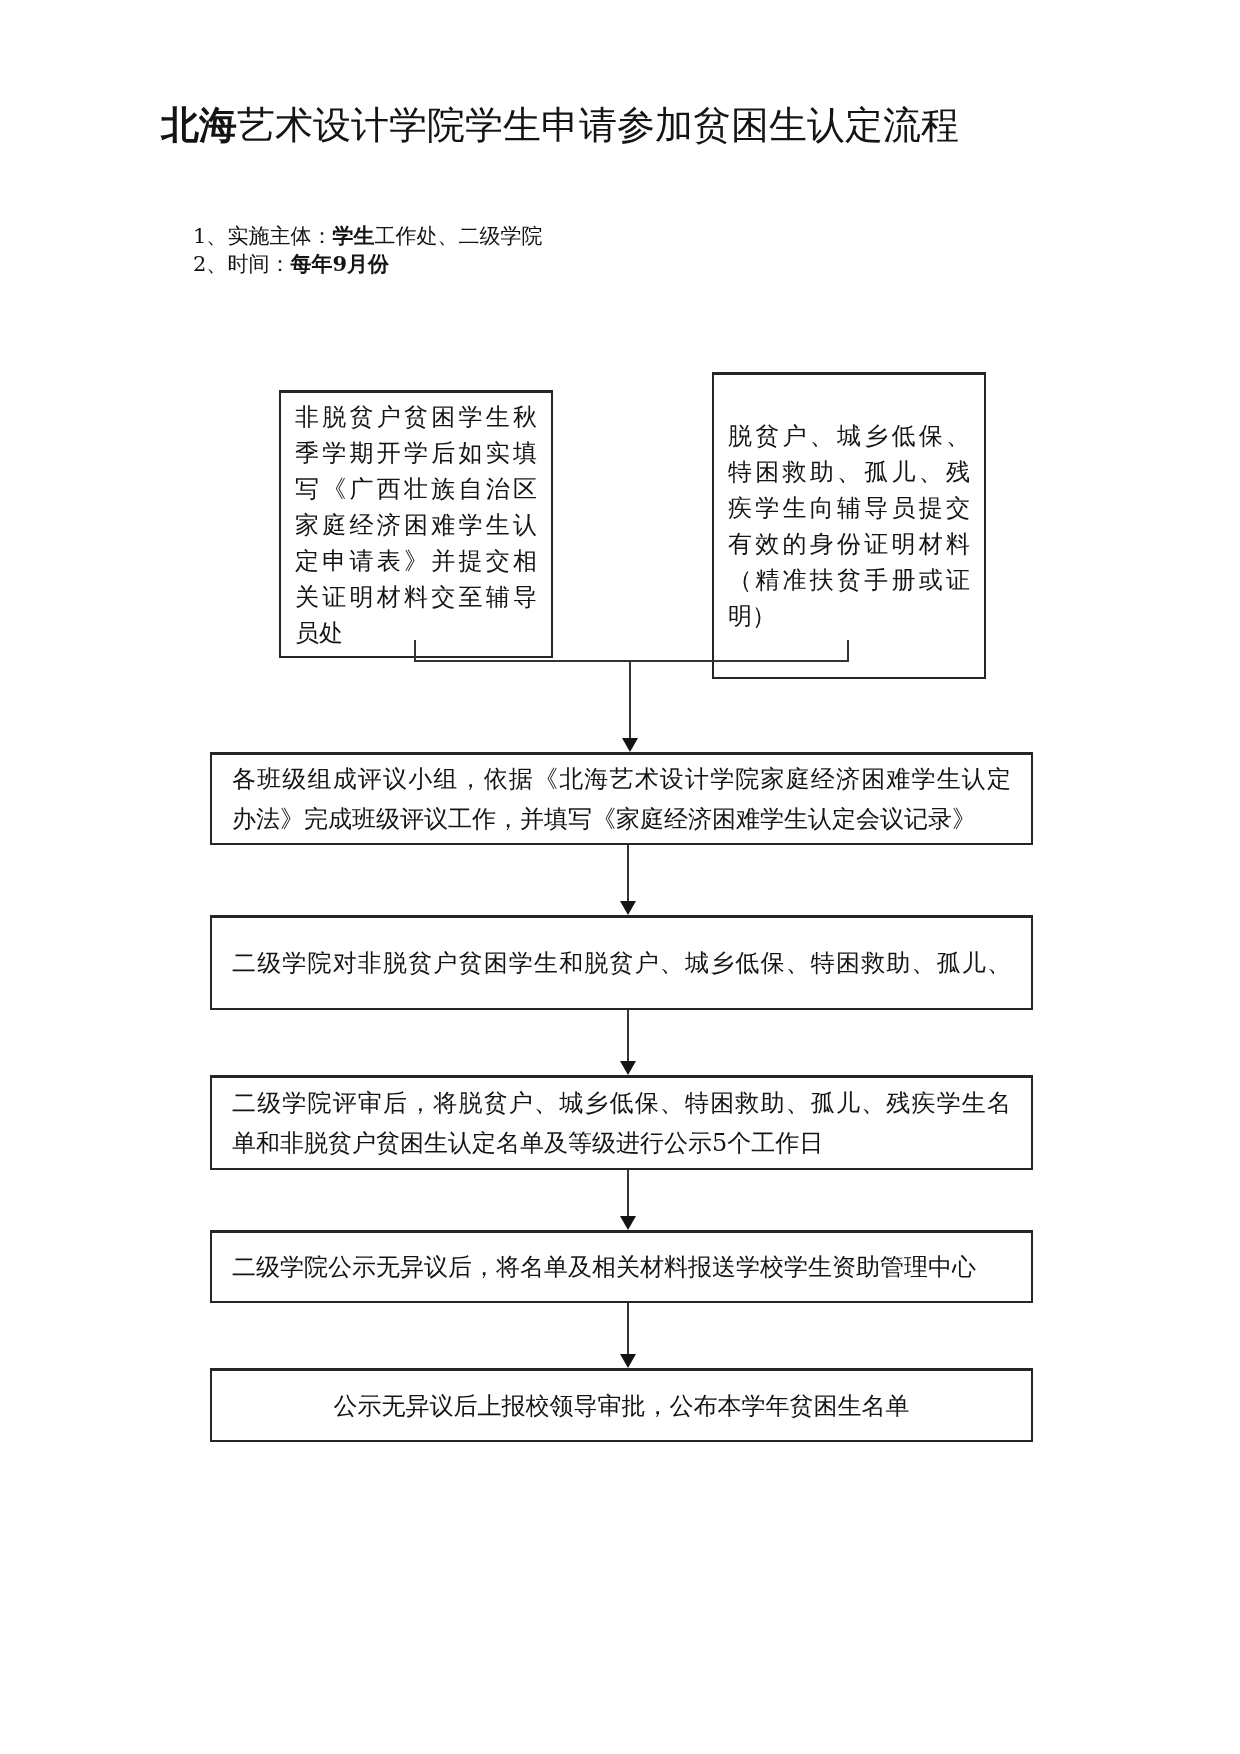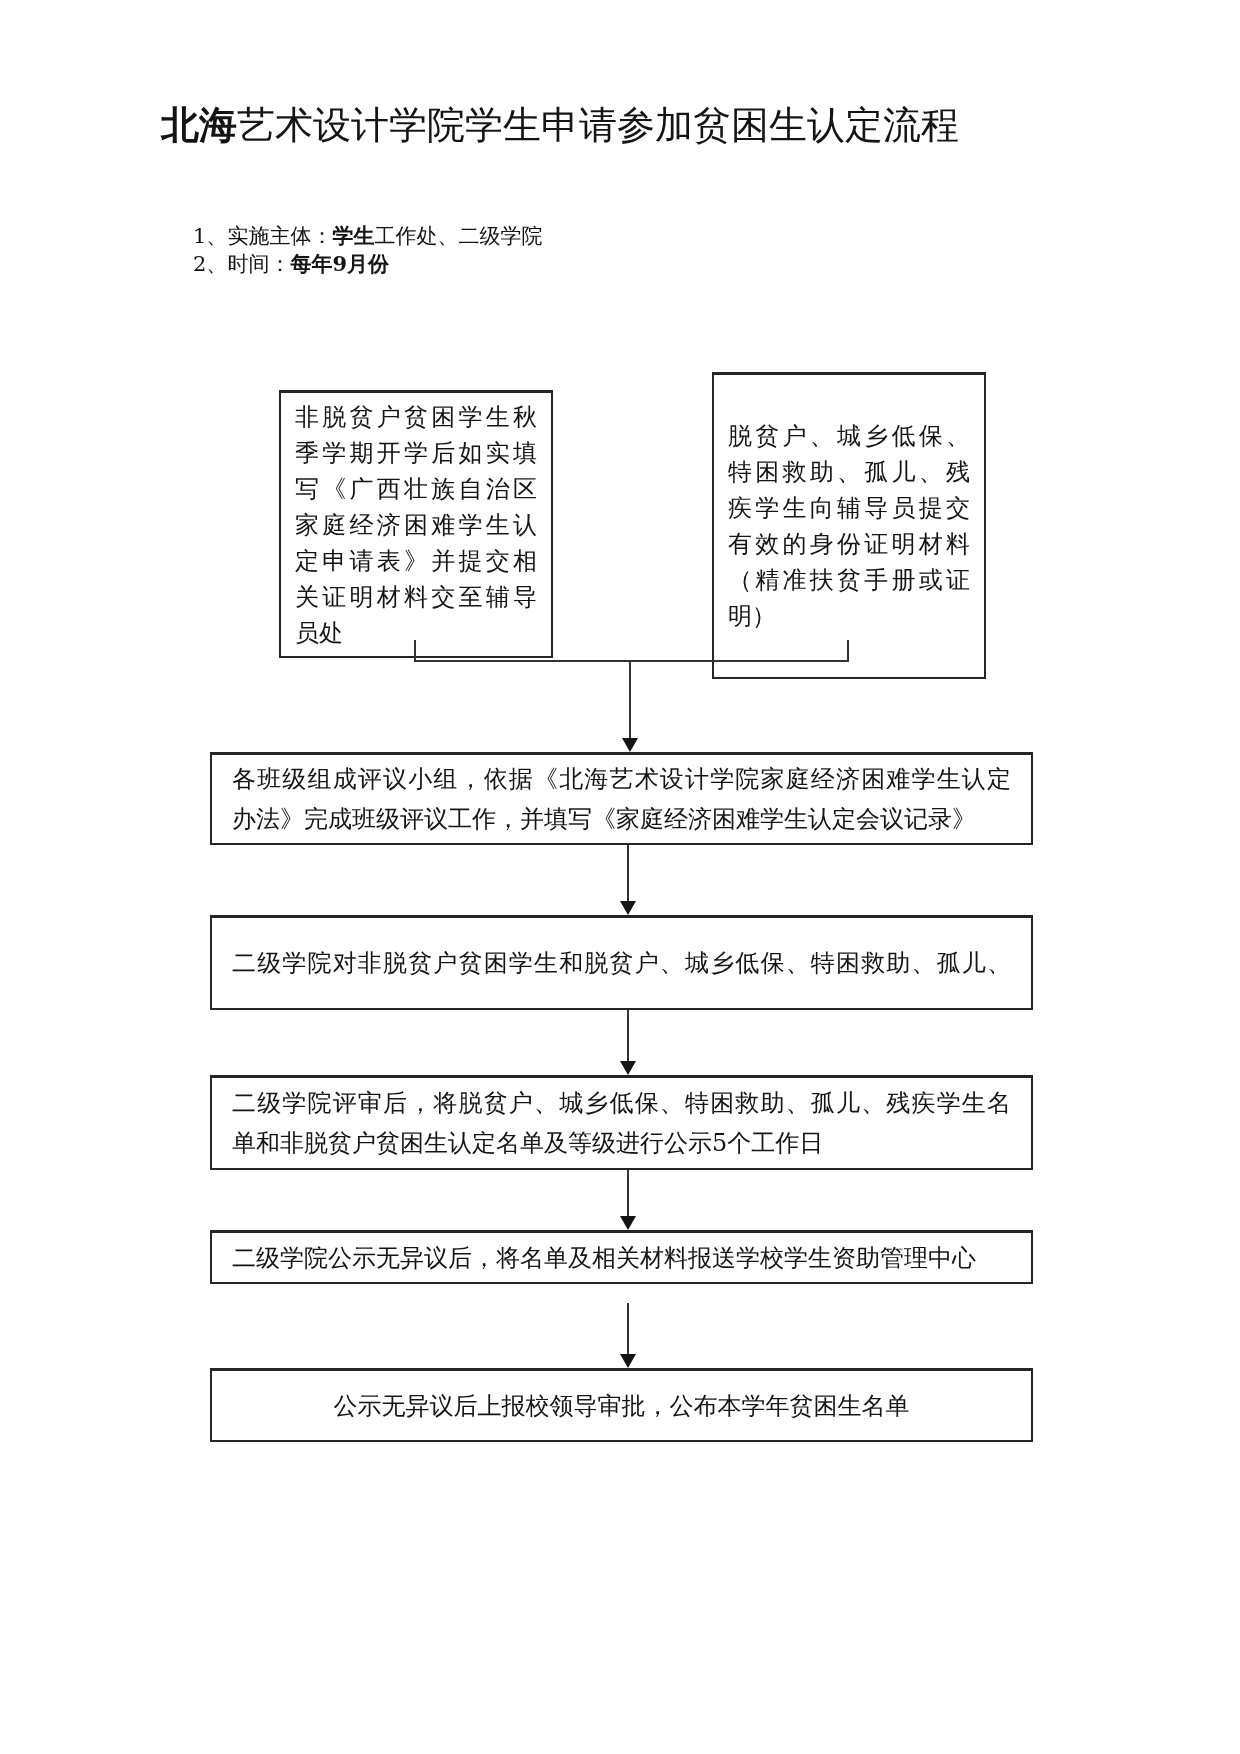--- a/index.html
+++ b/index.html
@@ -30,21 +30,21 @@
   .pbox .ln.j{text-align-last:justify;}
   .pbox .ln.c{text-align:left;text-align-last:center;}
   #boxL{left:279px;top:372px;width:274px;height:268px;padding:0 14px;margin-top:18px;}
   #boxR{left:712px;top:372px;width:274px;height:307px;padding:0 14px;}
   #boxL .ln,#boxR .ln{line-height:36px;}
   .wbox{left:210px;width:823px;padding:0 20px;}
   .wbox .ln{line-height:40px;}
   #box1{top:752px;height:93px;}
   #box2{top:915px;height:95px;}
   #box3{top:1075px;height:95px;}
-  #box4{top:1230px;height:54px;}
+  #box4{top:1230px;height:73px;}
   #box5{top:1368px;height:74px;}
   
   .vline{position:absolute;width:2px;background:#333333;}
   .hline{position:absolute;height:2px;background:#333333;}
   .ahead{
     position:absolute;width:0;height:0;
     border-left:8px solid transparent;border-right:8px solid transparent;
     border-top:14px solid #141414;
   }
   #stubL{left:414px;top:640px;height:21px;}

